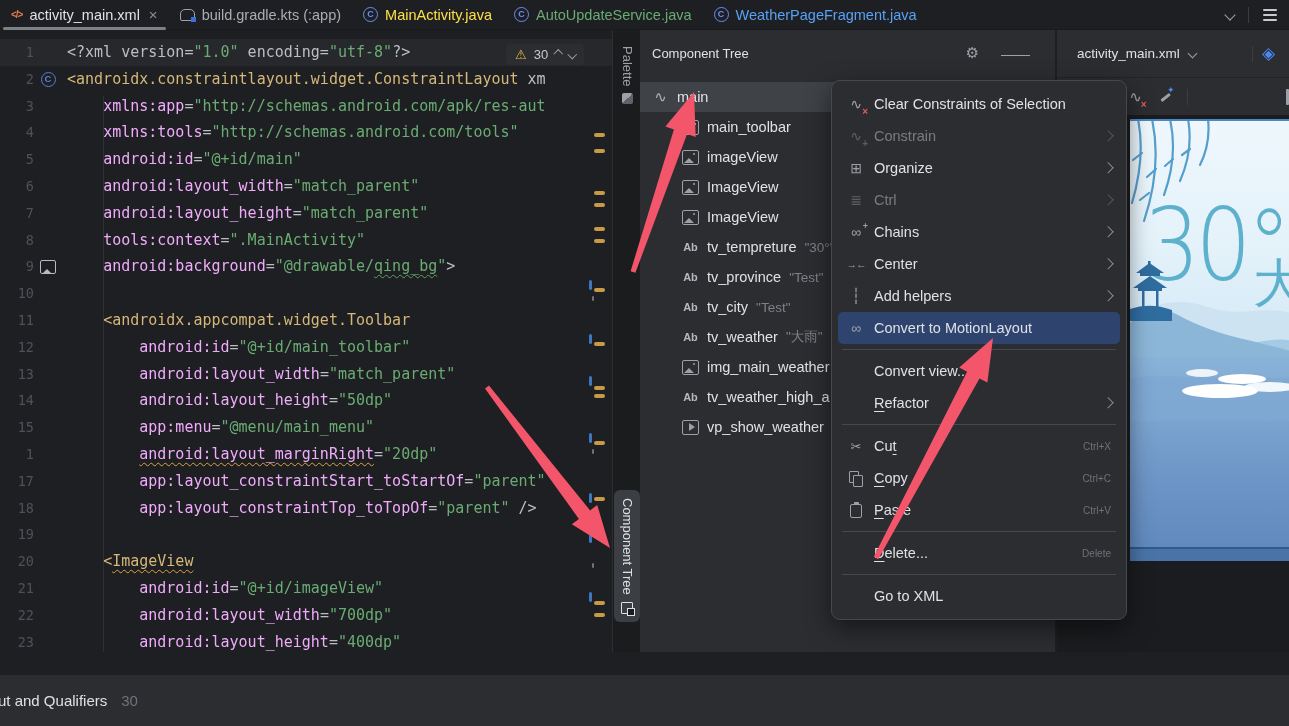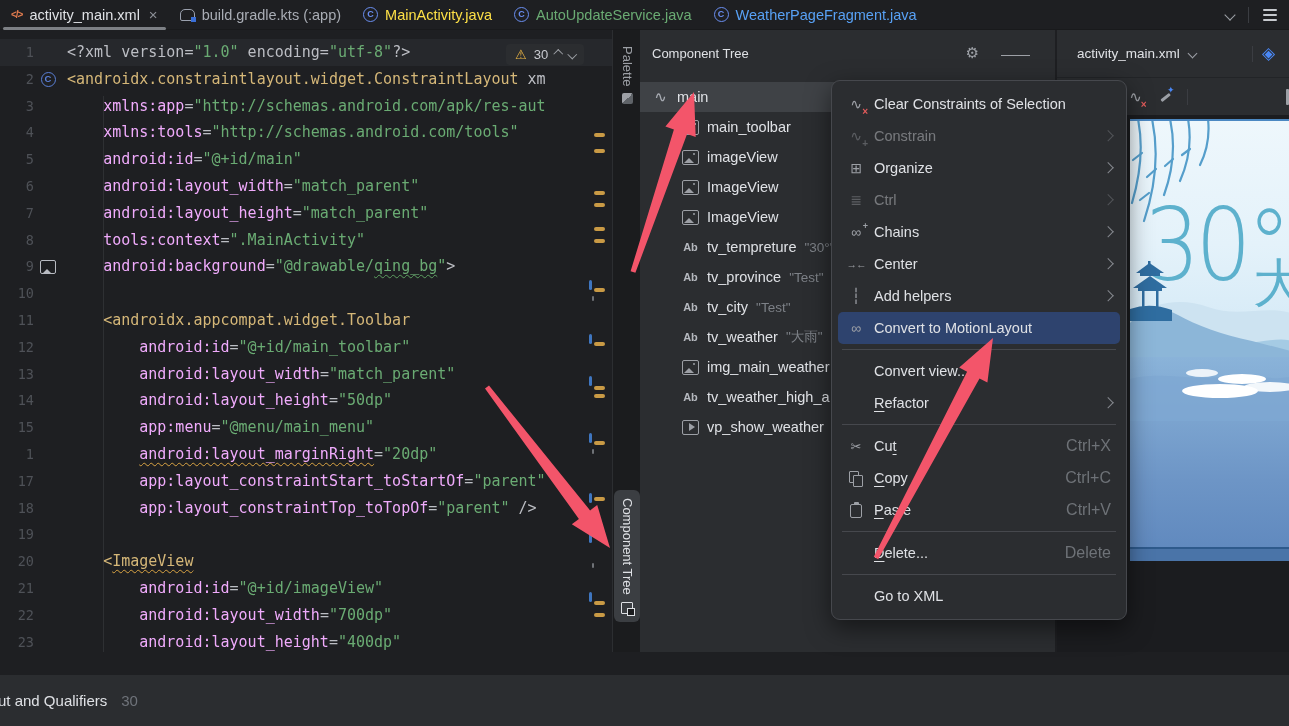--- a/index.html
+++ b/index.html
@@ -115,21 +115,21 @@
   .mi-center::before{content:"→←";font-size:10.5px;letter-spacing:-1px;}
   .mi-add-helpers::before{content:"┆";font-size:15px;}
   .mi-motion::before{content:"∞";}
   .mi-cut::before{content:"✂";font-size:13px;}
   .mi-copy::before{content:"";position:absolute;left:2px;top:1px;width:8px;height:10px;border:1.4px solid #9da0a6;border-radius:1px;}
   .mi-copy::after{content:"";position:absolute;left:6px;top:5px;width:8px;height:10px;border:1.4px solid #9da0a6;border-radius:1px;background:#2b2d30;}
   .mi-paste::before{content:"";position:absolute;left:3px;top:2px;width:10px;height:12px;border:1.4px solid #9da0a6;border-radius:2px;}
   .mi-paste::after{content:"";position:absolute;left:7px;top:0;width:5px;height:3px;background:#9da0a6;border-radius:1px;}
   .mlab{white-space:nowrap;}
   .mn{text-decoration:underline;text-underline-offset:2.5px;}
-  .msc{color:#6e7277;font-size:16px;margin-left:12px;}
+  .msc{color:#6e7277;font-size:10px;margin-left:12px;}
   .sub{width:6.5px;height:6.5px;border-right:1.7px solid #85888e;border-bottom:1.7px solid #85888e;transform:rotate(-45deg);margin-left:12px;flex:none;}
   .msep{height:1px;background:#46484d;margin:5px 10px;}
   .mrow .gap{flex:1;}
   
   #bstrip{position:absolute;left:0;top:652px;width:1289px;height:23px;background:#1e1f22;}
   #statusbar{position:absolute;left:0;top:675px;width:1289px;height:51px;background:#2b2d30;display:flex;align-items:center;font-size:15px;}
   #statusbar .t1{margin-left:-2px;color:#dfe1e5;}
   #statusbar .t2{color:#6f737a;margin-left:14px;}
   
   #arrows{position:absolute;left:0;top:0;z-index:99;pointer-events:none;}

